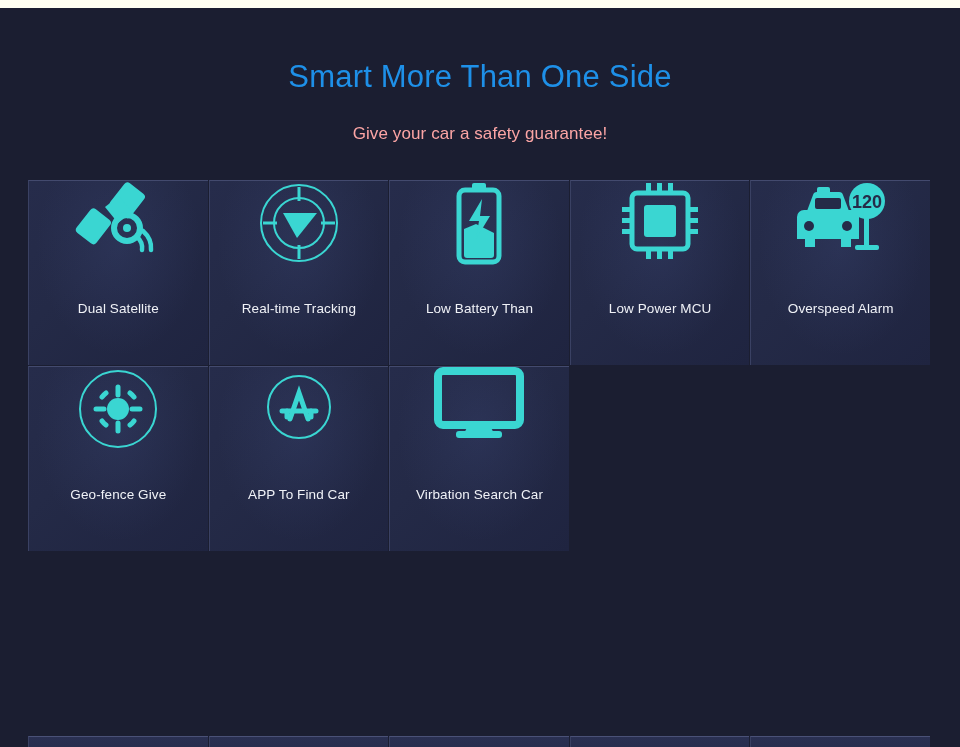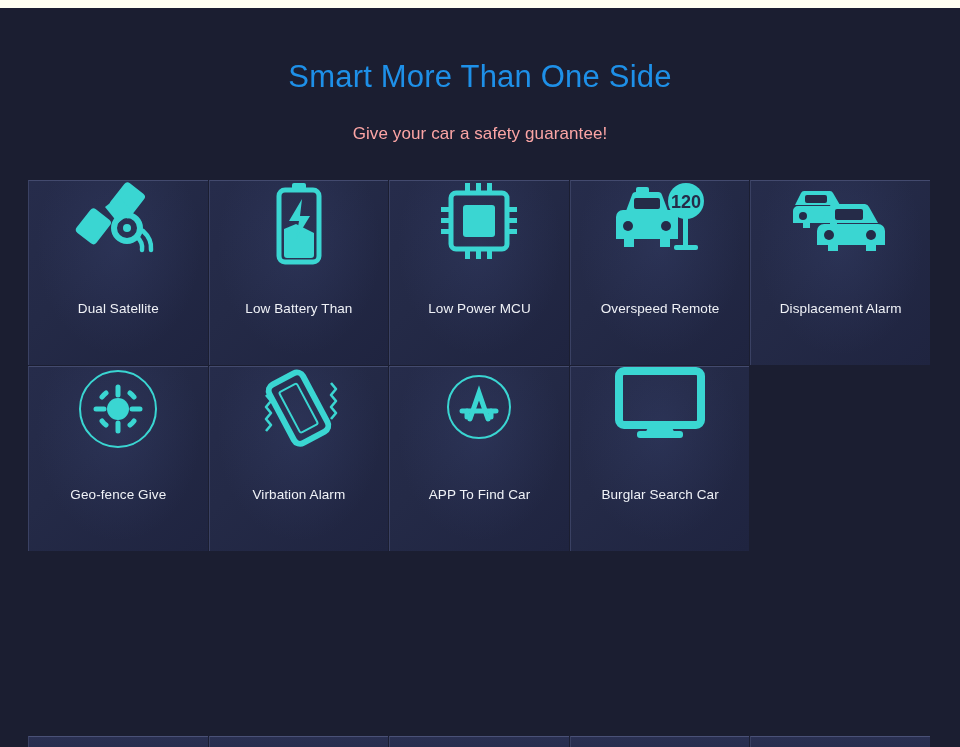--- a/index.html
+++ b/index.html
@@ -146,20 +146,36 @@
             <circle cx="52" cy="47" r="4"></circle>
             <path d="M62 56 q6 5 5 13" fill="none" stroke="#3ad6d2" stroke-width="4.5" stroke-linecap="round"></path>
             <path d="M68 50 q9 8 8 19" fill="none" stroke="#3ad6d2" stroke-width="4.5" stroke-linecap="round"></path>
           </g>
         </svg>
       </div>
       <div class="card-label">Dual Satellite</div>
     </div>
 
 
+    <div class="card">
+      <div class="icon-wrap">
+        <svg width="84" height="84" viewBox="0 0 84 84">
+          <g stroke="#3ad6d2" fill="none">
+            <circle cx="42" cy="42" r="38" stroke-width="2"></circle>
+            <circle cx="42" cy="42" r="25" stroke-width="2"></circle>
+            <line x1="42" y1="6" x2="42" y2="20" stroke-width="3"></line>
+            <line x1="42" y1="64" x2="42" y2="78" stroke-width="3"></line>
+            <line x1="6" y1="42" x2="20" y2="42" stroke-width="3"></line>
+            <line x1="64" y1="42" x2="78" y2="42" stroke-width="3"></line>
+          </g>
+          <path d="M26 32 l34 0 l-20 25 z" fill="#3ad6d2"></path>
+        </svg>
+      </div>
+      <div class="card-label">Real-time Tracking</div>
+    </div>
 
     <div class="card">
       <div class="icon-wrap">
         <svg width="60" height="86" viewBox="0 0 60 86">
           <rect x="23" y="2" width="14" height="7" rx="2" fill="#3ad6d2"></rect>
           <rect x="10" y="9" width="40" height="72" rx="6" fill="none" stroke="#3ad6d2" stroke-width="5"></rect>
           <path d="M15 48 l12 -5 l18 9 l0 22 a3 3 0 0 1 -3 3 l-24 0 a3 3 0 0 1 -3 -3 z" fill="#3ad6d2"></path>
           <path d="M33 18 l-13 22 l10 0 l-3 18 l14 -23 l-10 0 z" fill="#3ad6d2"></path>
         </svg>
       </div>
@@ -200,73 +216,41 @@
             <rect x="24" y="17" width="26" height="11" rx="2" fill="#252b48"></rect>
             <circle cx="18" cy="45" r="5" fill="#252b48"></circle>
             <circle cx="56" cy="45" r="5" fill="#252b48"></circle>
             <circle cx="76" cy="20" r="18"></circle>
             <rect x="73" y="36" width="5" height="30"></rect>
             <rect x="64" y="64" width="24" height="5" rx="2"></rect>
           </g>
           <text x="76" y="27" font-family="'Liberation Sans', sans-serif" font-size="18" font-weight="bold" fill="#252b48" text-anchor="middle">120</text>
         </svg>
       </div>
-      <div class="card-label">Overspeed Remote</div>
-    </div>
-
-    <div class="card">
-      <div class="icon-wrap">
-        <svg width="100" height="72" viewBox="0 0 100 72">
-          <g fill="#3ad6d2">
-            <path d="M4 24 l6 -12 a4 4 0 0 1 3 -2 l26 0 a4 4 0 0 1 3 2 l7 12 z"></path>
-            <path d="M2 30 a5 5 0 0 1 5 -5 l40 0 a5 5 0 0 1 5 5 l0 12 l-6 0 l0 5 l-7 0 l0 -5 l-20 0 l0 5 l-7 0 l0 -5 l-10 0 z"></path>
-            <rect x="14" y="14" width="22" height="8" rx="2" fill="#252b48"></rect>
-            <circle cx="12" cy="35" r="4" fill="#252b48"></circle>
-            <circle cx="42" cy="35" r="4" fill="#252b48"></circle>
-            <path d="M30 42 l8 -16 a5 5 0 0 1 4 -3 l32 0 a5 5 0 0 1 4 3 l9 16 z"></path>
-            <path d="M26 50 a7 7 0 0 1 7 -7 l54 0 a7 7 0 0 1 7 7 l0 14 l-9 0 l0 6 l-10 0 l0 -6 l-28 0 l0 6 l-10 0 l0 -6 l-11 0 z"></path>
-            <rect x="44" y="28" width="28" height="11" rx="2" fill="#252b48"></rect>
-            <circle cx="38" cy="54" r="5" fill="#252b48"></circle>
-            <circle cx="80" cy="54" r="5" fill="#252b48"></circle>
-          </g>
-        </svg>
-      </div>
-      <div class="card-label">Displacement Alarm</div>
-    </div>
+      <div class="card-label">Overspeed Alarm</div>
+    </div>
+
 
     <div class="card">
       <div class="icon-wrap">
         <svg width="84" height="84" viewBox="0 0 84 84">
           <circle cx="42" cy="42" r="38" fill="none" stroke="#3ad6d2" stroke-width="2"></circle>
           <g fill="none" stroke="#3ad6d2" stroke-width="5" stroke-linecap="round">
             <path d="M30 26 a20 20 0 0 0 -4 4"></path>
             <path d="M54 26 a20 20 0 0 1 4 4"></path>
             <path d="M58 54 a20 20 0 0 1 -4 4"></path>
             <path d="M26 54 a20 20 0 0 0 4 4"></path>
             <path d="M42 20 l0 8 M42 56 l0 8 M20 42 l8 0 M56 42 l8 0"></path>
           </g>
           <circle cx="42" cy="42" r="11" fill="#3ad6d2"></circle>
         </svg>
       </div>
       <div class="card-label">Geo-fence Give</div>
     </div>
 
-    <div class="card">
-      <div class="icon-wrap">
-        <svg width="94" height="84" viewBox="0 0 94 84">
-          <g transform="rotate(-28 47 42)">
-            <rect x="28" y="8" width="38" height="66" rx="7" fill="none" stroke="#3ad6d2" stroke-width="6"></rect>
-            <rect x="37" y="18" width="20" height="46" rx="2" fill="none" stroke="#3ad6d2" stroke-width="2"></rect>
-          </g>
-          <path d="M14 28 l5 6 l-5 6 l5 6 l-5 6 l5 6 l-5 6" fill="none" stroke="#3ad6d2" stroke-width="2.6" stroke-linejoin="round"></path>
-          <path d="M79 16 l5 6 l-5 6 l5 6 l-5 6 l5 6 l-5 6" fill="none" stroke="#3ad6d2" stroke-width="2.6" stroke-linejoin="round"></path>
-        </svg>
-      </div>
-      <div class="card-label">Virbation Alarm</div>
-    </div>
 
     <div class="card">
       <div class="icon-wrap">
         <svg width="80" height="80" viewBox="0 0 80 80">
           <circle cx="40" cy="40" r="31" fill="none" stroke="#3ad6d2" stroke-width="2"></circle>
           <g fill="none" stroke="#3ad6d2" stroke-width="5" stroke-linecap="round">
             <path d="M31 52 l9 -26 l9 26"></path>
             <path d="M23 44 l34 0"></path>
             <path d="M28 44 l0 6 M52 44 l0 6"></path>
           </g>
@@ -280,21 +264,21 @@
 
 
     <div class="card">
       <div class="icon-wrap">
         <svg width="90" height="74" viewBox="0 0 90 74">
           <rect x="4" y="4" width="82" height="54" rx="5" fill="none" stroke="#3ad6d2" stroke-width="8"></rect>
           <path d="M34 58 l22 0 l4 9 l-30 0 z" fill="#3ad6d2"></path>
           <rect x="22" y="64" width="46" height="7" rx="3" fill="#3ad6d2"></rect>
         </svg>
       </div>
-      <div class="card-label">Burglar Search Car</div>
+      <div class="card-label">Virbation Search Car</div>
     </div>
 
   </div>
 
   <div class="grid-partial">
     <div class="card-stub"></div>
     <div class="card-stub"></div>
     <div class="card-stub"></div>
     <div class="card-stub"></div>
     <div class="card-stub"></div>

